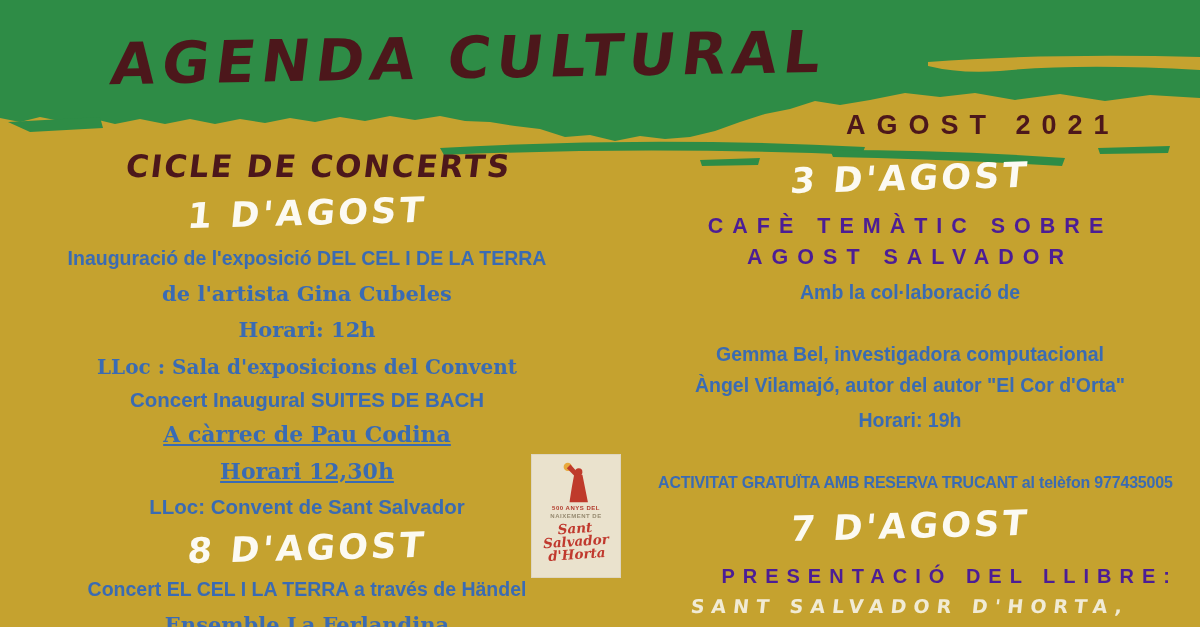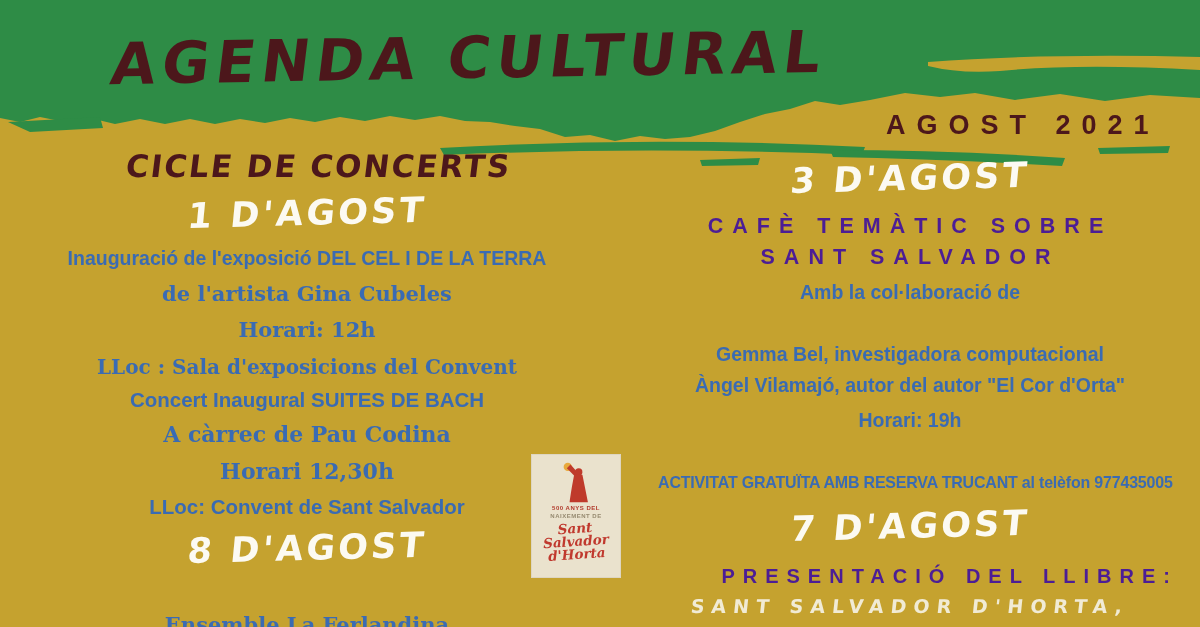--- a/index.html
+++ b/index.html
@@ -13,21 +13,21 @@
   .abs { position:absolute; white-space:nowrap; }
 
   .title {
     left:112px; top:24px; font-size:58px; font-weight:700;
     color:#4c171b; letter-spacing:6px;
     transform:skewX(-8deg) rotate(-1deg);
     font-family:"DejaVu Sans", sans-serif;
   }
   .agost-date {
     left:846px; top:110px; font-size:27px; font-weight:700;
-    color:#4c171b; letter-spacing:11px;margin-left:40px;
+    color:#4c171b; letter-spacing:11px;
   }
   .section-title {
     left:126px; top:148px; font-size:31px; font-weight:700;
     color:#4c171b; letter-spacing:2px;
     transform:skewX(-7deg);
     font-family:"DejaVu Sans", sans-serif;
   }
 
   .col { position:absolute; top:0; height:627px; }
   .col-left  { left:28px;  width:558px; }
@@ -38,21 +38,21 @@
   .date-brush {
     color:#fcfaf2; font-size:35px; font-weight:700; letter-spacing:3px;
     transform:skewX(-7deg) rotate(-1.5deg);
     font-family:"DejaVu Sans", sans-serif;
   }
   .b-sans  { color:#3a6bb3; font-weight:700; font-size:19.5px; }
   .b-serif { color:#3a6bb3; font-weight:700; font-size:21px;
              font-family:"DejaVu Serif", serif; }
   .fs20  { font-size:20px; }
   .fs205 { font-size:20.5px; }
-  .fs22  { font-size:22px; }
+  .fs22  { font-size:22px;text-decoration:underline; }
   .b-cond { color:#3a6bb3; font-weight:700; font-size:17px;
             transform:scaleX(0.94); letter-spacing:-0.2px; }
 
   .cream-caps { color:#4c1d95; font-weight:700; font-size:21.5px; letter-spacing:9px; }
   .cream-hand { color:#f1ebd5; font-weight:700; font-size:19px; letter-spacing:7px;
                 transform:skewX(-6deg); font-family:"DejaVu Sans", sans-serif; }
 
   .book-cover {
     position:absolute; left:531px; top:454px; width:90px; height:124px;
     background:#eae2cd; box-shadow:0 0 0 1px rgba(0,0,0,0.05) inset;
@@ -96,27 +96,28 @@
     <div class="line date-brush" style="top:193px">1 D'AGOST</div>
     <div class="line b-sans" style="top:247px">Inauguració de l'exposició DEL CEL I DE LA TERRA</div>
     <div class="line b-serif" style="top:281px">de l'artista Gina Cubeles</div>
     <div class="line b-serif" style="top:317px">Horari: 12h</div>
     <div class="line b-sans fs205" style="top:388px">Concert Inaugural SUITES DE BACH</div>
     <div class="line b-serif fs20" style="top:355px">LLoc : Sala d'exposicions del Convent</div>
     <div class="line b-serif fs22" style="top:421px">A càrrec de Pau Codina</div>
     <div class="line b-serif fs22" style="top:458px">Horari 12,30h</div>
     <div class="line b-sans fs205" style="top:495px">LLoc: Convent de Sant Salvador</div>
     <div class="line date-brush" style="top:528px">8 D'AGOST</div>
+    <div class="line b-sans" style="top:578px">Concert EL CEL I LA TERRA a través de Händel</div>
     <div class="line b-serif" style="top:612px">Ensemble La Ferlandina</div>
   </div>
 
   <div class="col col-right">
     <div class="line date-brush" style="top:158px">3 D'AGOST</div>
     <div class="line cream-caps" style="top:214px">CAFÈ TEMÀTIC SOBRE</div>
-    <div class="line cream-caps" style="top:245px">SANT SALVADOR</div>
+    <div class="line cream-caps" style="top:245px">AGOST SALVADOR</div>
     <div class="line b-sans" style="top:281px">Amb la col·laboració de</div>
     <div class="line b-sans" style="top:343px">Gemma Bel, investigadora computacional</div>
     <div class="line b-sans" style="top:374px">Àngel Vilamajó, autor del autor "El Cor d'Orta"</div>
     <div class="line b-sans" style="top:409px">Horari: 19h</div>
     <div class="line b-cond" style="top:473px">ACTIVITAT GRATUÏTA AMB RESERVA  TRUCANT al telèfon 977435005</div>
     <div class="line date-brush" style="top:506px">7 D'AGOST</div>
     <div class="line cream-caps" style="top:565px; font-size:20px; letter-spacing:8px;text-align:right;">PRESENTACIÓ DEL LLIBRE:</div>
     <div class="line cream-hand" style="top:595px">SANT SALVADOR D'HORTA,</div>
   </div>
 

